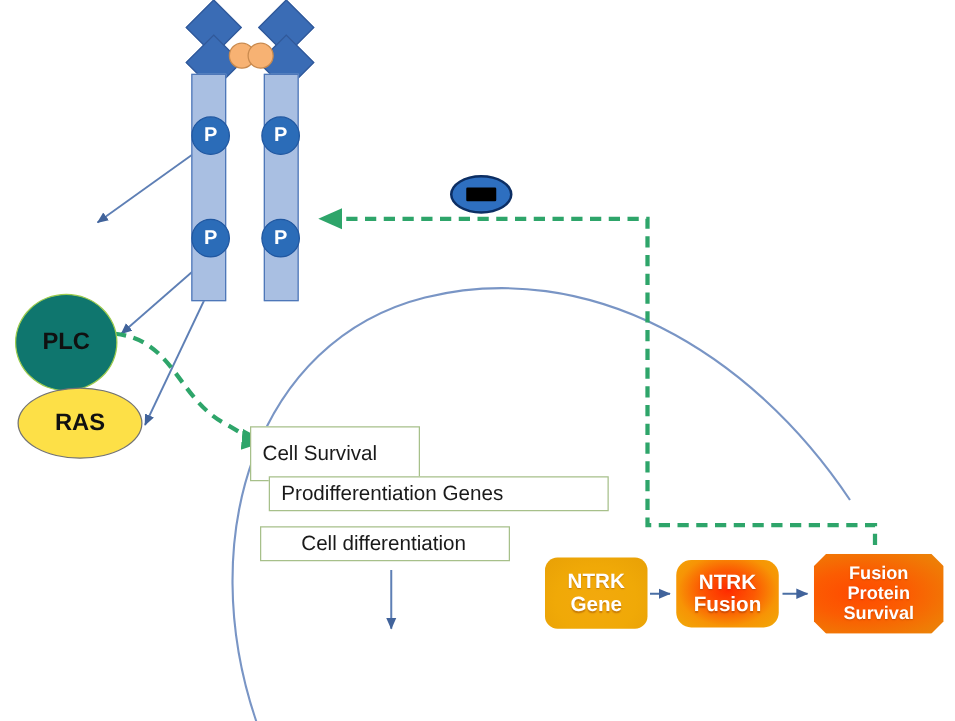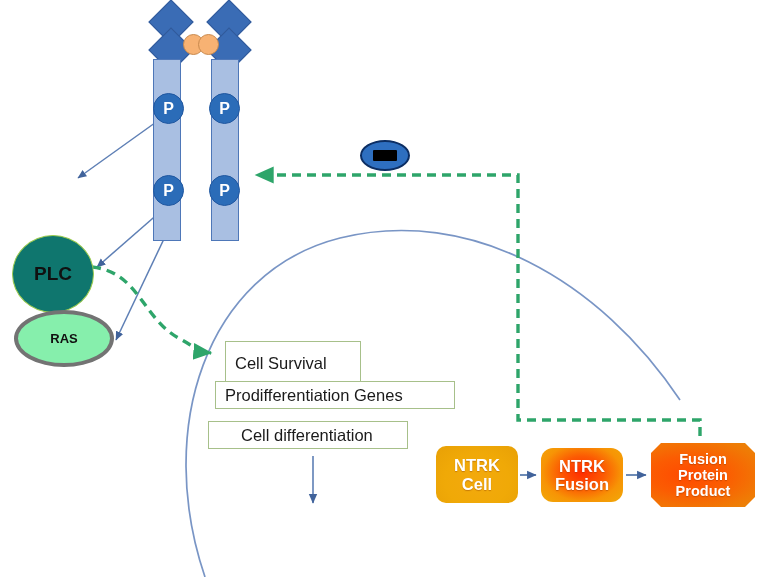--- a/index.html
+++ b/index.html
@@ -10,26 +10,26 @@
   svg.layer{position:absolute;left:0;top:0;width:764px;height:577px;overflow:visible;}
   .node{position:absolute;display:flex;align-items:center;justify-content:center;
         text-align:center;box-sizing:border-box;}
   
   .effector{border-radius:50%;font-weight:bold;color:#101010;}
   .eff-pi3k{left:8px;  top:164px; width:104px;height:62px;
             background:#ED1B17;border:1px solid #ED1B17;font-size:19px;}
   .eff-plc { left:12px; top:235px; width:82px; height:78px;
             background:#0f766e;border:1px solid #9CCB4F;font-size:19px;}
   .eff-ras { left:14px; top:310px; width:100px;height:57px;
-            background:#86efac;border:4px solid #737373;font-size:13px;}
+            background:#fde047;border:1px solid #737373;font-size:19px;}
   
   .outcome{background:#ffffff;border:1.3px solid #A7C08A;color:#1a1a1a;
            font-size:16.5px;padding:3px 9px;justify-content:flex-start;}
-  .ob-survival {left:225px;top:341px;width:136px;height:44px;}
-  .ob-prodiff  {left:215px;top:381px;width:240px;height:28px;}
+  .ob-survival {left:200px;top:341px;width:136px;height:44px;}
+  .ob-prodiff  {left:215px;top:381px;width:272px;height:28px;}
   .ob-celldiff {left:208px;top:421px;width:200px;height:28px;padding-left:32px;}
   .ob-tumor    {left:240px;top:511px;width:165px;height:30px;justify-content:center;}
   
   .ntrk{color:#ffffff;font-weight:bold;font-size:16.5px;line-height:1.12;
         flex-direction:column;text-shadow:0 1px 1px rgba(120,40,0,.35);}
   .ntrk-gene{left:436px;top:446px;width:82px;height:57px;border-radius:10px;
              background:radial-gradient(ellipse at 50% 60%, #F3A90D 0%, #F0A907 55%, #E8A006 100%);}
   .ntrk-fusion{left:541px;top:448px;width:82px;height:54px;border-radius:12px;
              background:radial-gradient(ellipse at 50% 45%, #FF2B00 0%, #FC5A03 38%, #F79405 68%, #F0AA08 100%);}
   .ntrk-product{left:651px;top:443px;width:104px;height:64px;
@@ -108,25 +108,25 @@
 
   <div class="node effector eff-plc">PLC</div>
   <div class="node effector eff-ras">RAS</div>
 
   <div class="node outcome ob-survival">Cell Survival</div>
   <div class="node outcome ob-prodiff">Prodifferentiation  Genes</div>
   <div class="node outcome ob-celldiff">Cell differentiation</div>
 
   <div class="node ntrk ntrk-gene">
     <span>NTRK</span>
-    <span>Cell</span>
+    <span>Gene</span>
   </div>
   <div class="node ntrk ntrk-fusion">
     <span>NTRK</span>
     <span>Fusion</span>
   </div>
   <div class="node ntrk ntrk-product">
     <span>Fusion</span>
     <span>Protein</span>
-    <span>Product</span>
+    <span>Survival</span>
   </div>
 
 </div>
 
 </body></html>

